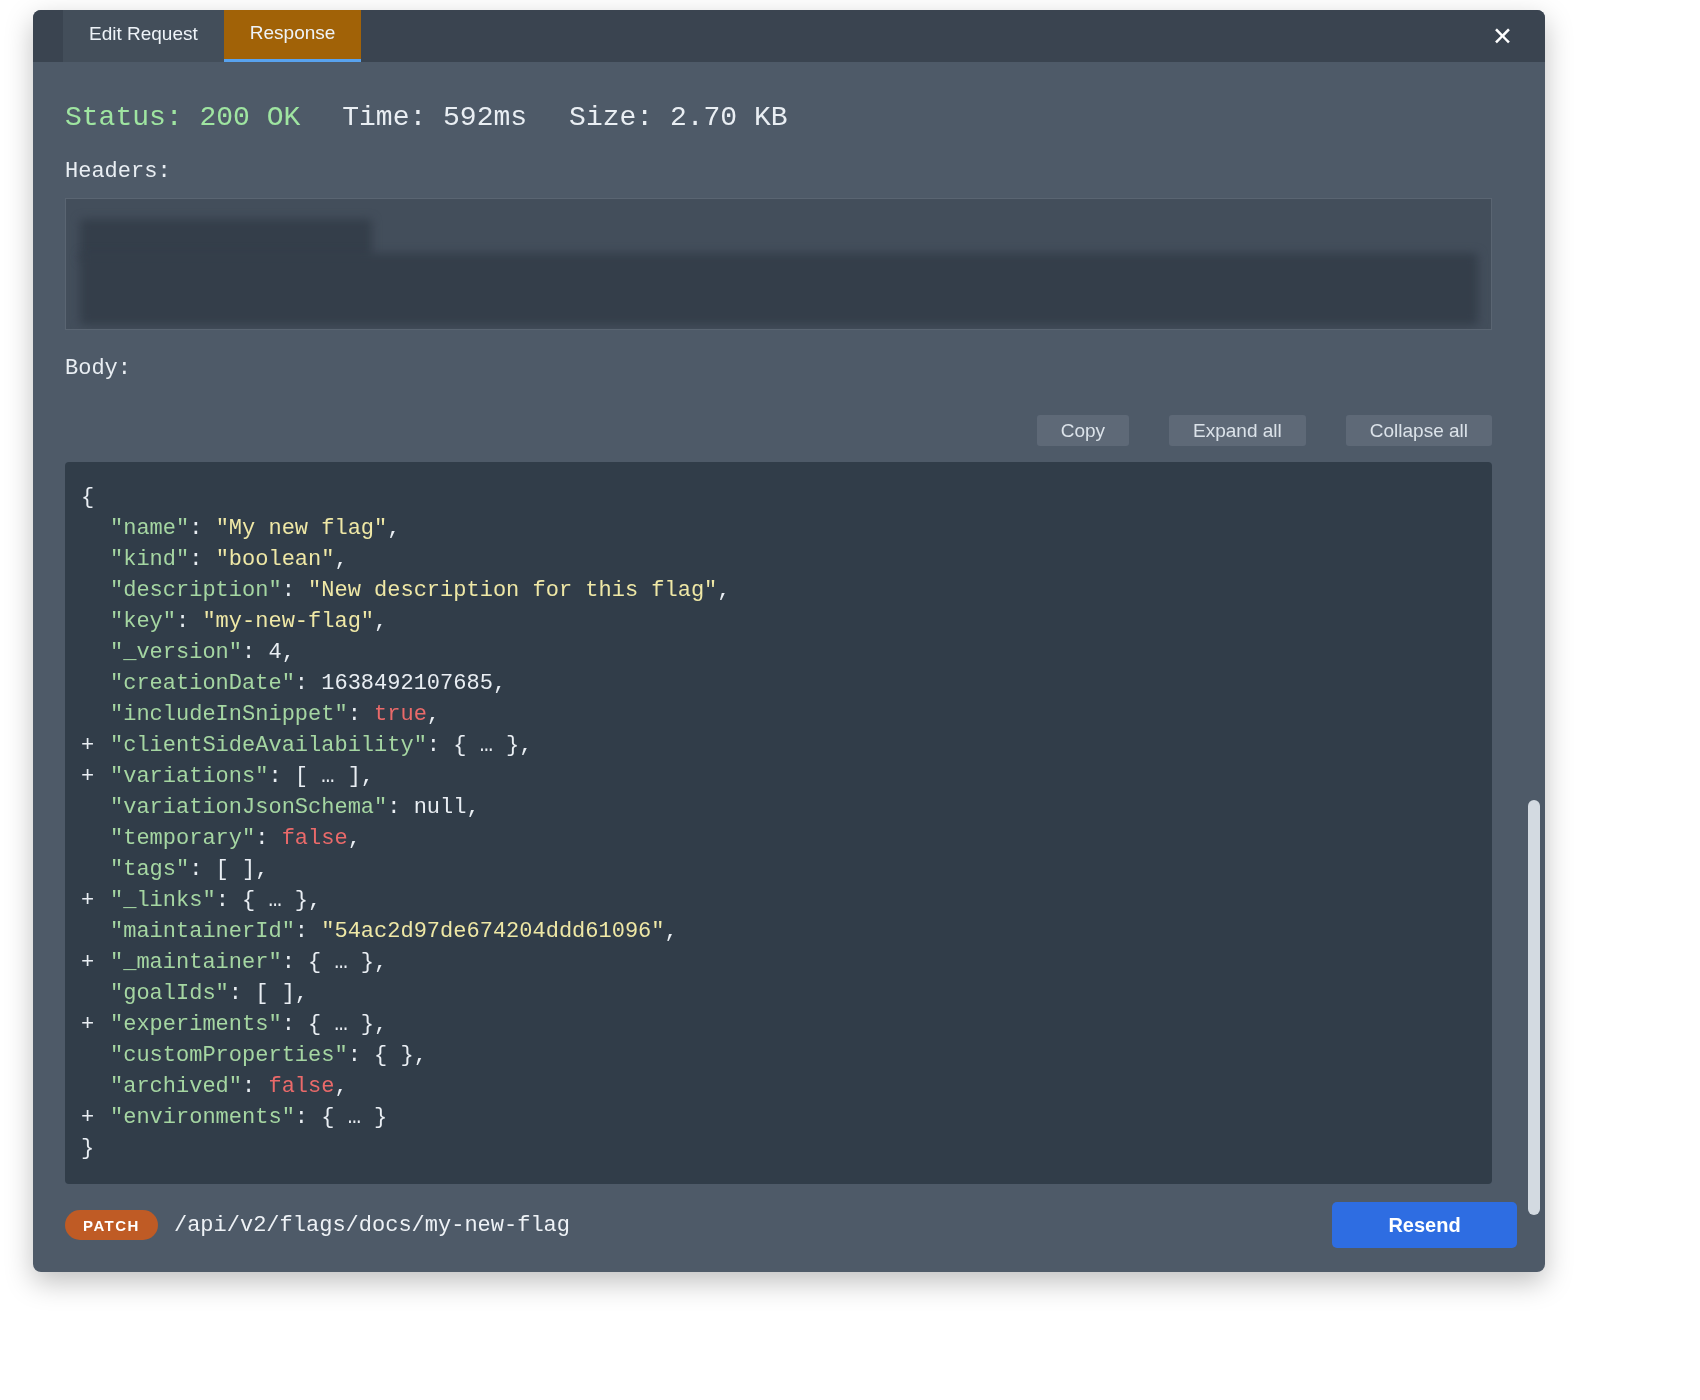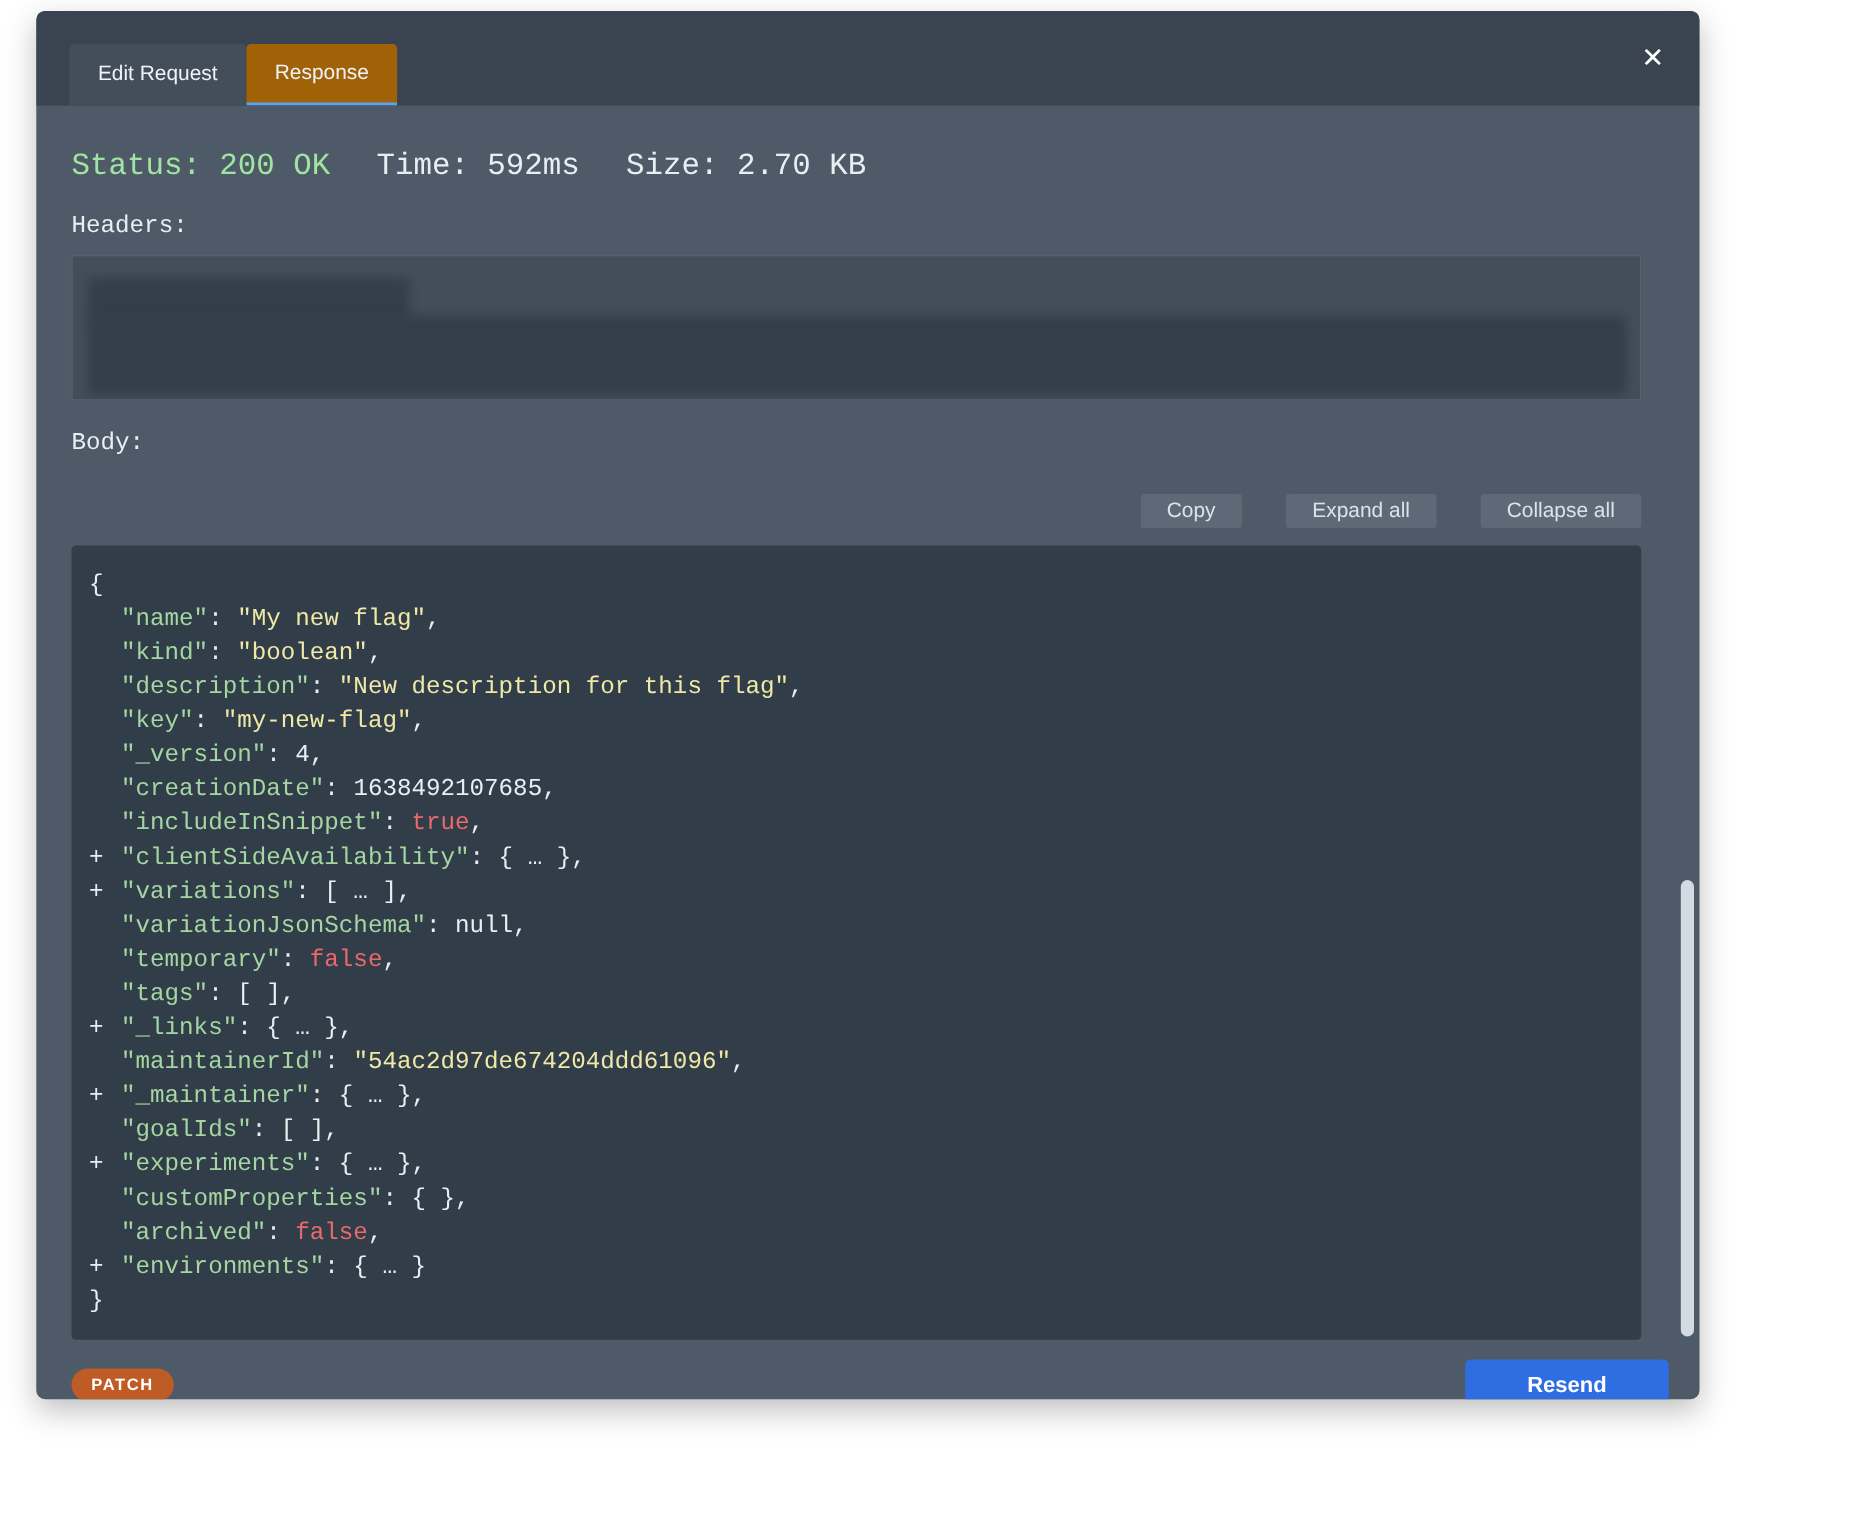--- a/index.html
+++ b/index.html
@@ -7,21 +7,21 @@
   body { position:relative; overflow:hidden; }
 
   .modal {
     position:absolute; left:33px; top:10px; width:1512px; height:1262px;
     background:#4e5a68; border-radius:8px; overflow:hidden;
     box-shadow:0 10px 28px rgba(0,0,0,0.25);
   }
 
   
   .tabbar {
-    height:86px; background:#3a4450; display:flex; align-items:flex-end;
+    height:52px; background:#3a4450; display:flex; align-items:flex-end;
     padding-left:30px; position:relative;
   }
   .tab {
     height:56px; display:flex; align-items:center; padding:0 26px;
     font-size:19px; color:#eef3f8; cursor:pointer; border-radius:4px 4px 0 0;
   }
   .tab-inactive { background:#434e5a; }
   .tab-active { background:#a16207; border-bottom:3px solid #58a2ee; }
   .close {
     position:absolute; right:32px; top:50%; transform:translateY(-50%);
@@ -158,16 +158,17 @@
         <div class="json-line"><span class="gutter">+</span><span class="tok-k">"environments"</span><span class="tok-p">: { … }</span></div>
         <div class="json-line"><span class="tok-p">}</span></div>
       </div>
 
   </div>
 
   <div class="scroll-thumb"></div>
 
   <div class="footer">
     <span class="method-badge">PATCH</span>
+    <span class="path">/api/v2/flags/docs/my-new-flag</span>
     <button class="resend-btn">Resend</button>
   </div>
 
 </div>
 
 </body></html>

